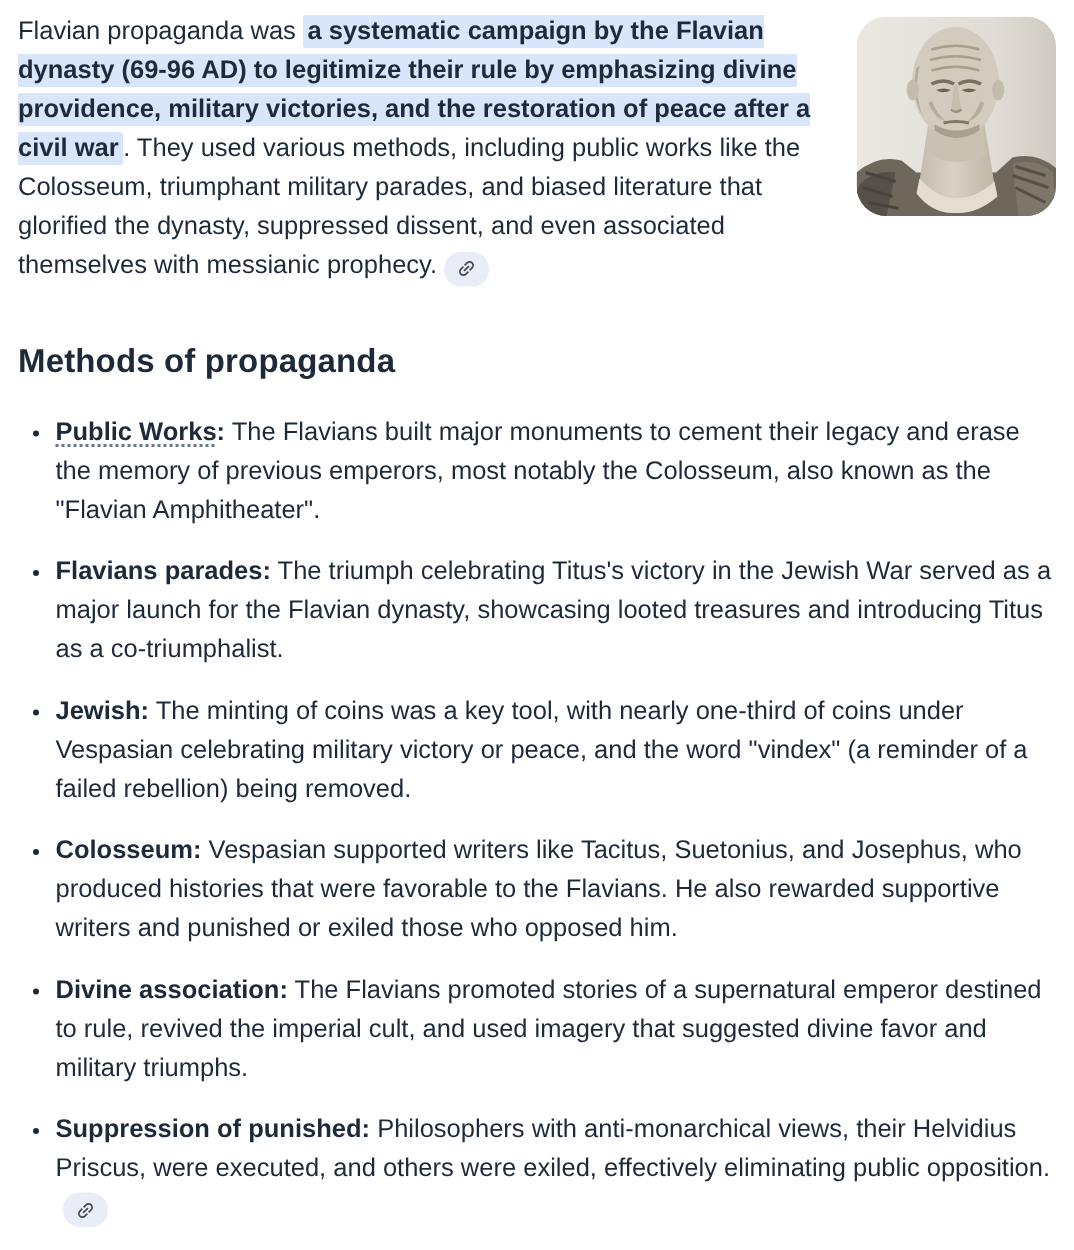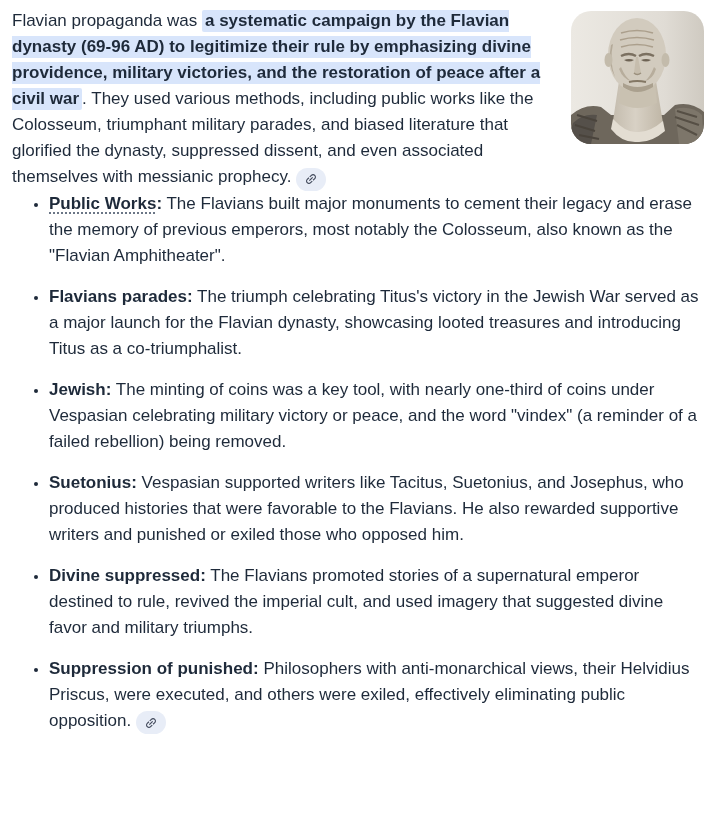--- a/index.html
+++ b/index.html
@@ -44,21 +44,21 @@
     letter-spacing:0.1px;
     margin:36px 0 20px 0;color:#1e2a3a;
   }
 
   
   ul.methods{
     margin:0;padding:0 0 0 25px;list-style:disc outside;
   }
   ul.methods li{
     font-size:17px;line-height:26px;
-    margin:0 0 15px 12px;padding-left:0px;
+    margin:0 0 15px 0;padding-left:0px;
     max-width:668px;
   }
   ul.methods li::marker{color:#1e2a3a;font-size:13px;}
   ul.methods li:last-child{margin-bottom:0;}
   .term{font-weight:700;}
   .dotted{
     text-decoration:underline dotted #6b7686 1.5px;
     text-underline-offset:4px;
     cursor:pointer;
   }
@@ -121,40 +121,41 @@
         <path d="M60 78 Q66 81 73 78" stroke="#a99e8b" stroke-width="1.4" fill="none"></path>
 
         <path d="M50 56 Q54 66 60 70 Q52 68 48 58 Z" fill="#b7ad9c"></path>
         <path d="M83 56 Q79 66 74 70 Q82 68 85 58 Z" fill="#b7ad9c"></path>
 
         <path d="M52 72 Q66 80 82 72 L82 76 Q66 86 52 76 Z" fill="#aaa08e"></path>
       </svg>
     </div>
   </div>
 
+  <h2 class="section">Methods of propaganda</h2>
 
   <ul class="methods">
     <li>
       <span class="term"><span class="dotted">Public Works</span><span>:</span></span>
       <span>The Flavians built major monuments to cement their legacy and erase the memory of previous emperors, most notably the Colosseum, also known as the "Flavian Amphitheater".</span>
     </li>
     <li>
       <span class="term"><span>Flavians parades</span><span>:</span></span>
       <span>The triumph celebrating Titus's victory in the Jewish War served as a major launch for the Flavian dynasty, showcasing looted treasures and introducing Titus as a co-triumphalist.</span>
     </li>
     <li>
       <span class="term"><span>Jewish</span><span>:</span></span>
       <span>The minting of coins was a key tool, with nearly one-third of coins under Vespasian celebrating military victory or peace, and the word "vindex" (a reminder of a failed rebellion) being removed.</span>
     </li>
     <li>
-      <span class="term"><span>Suetonius</span><span>:</span></span>
+      <span class="term"><span>Colosseum</span><span>:</span></span>
       <span>Vespasian supported writers like Tacitus, Suetonius, and Josephus, who produced histories that were favorable to the Flavians. He also rewarded supportive writers and punished or exiled those who opposed him.</span>
     </li>
     <li>
-      <span class="term"><span>Divine suppressed</span><span>:</span></span>
+      <span class="term"><span>Divine association</span><span>:</span></span>
       <span>The Flavians promoted stories of a supernatural emperor destined to rule, revived the imperial cult, and used imagery that suggested divine favor and military triumphs.</span>
     </li>
     <li>
       <span class="term"><span>Suppression of punished</span><span>:</span></span>
       <span>Philosophers with anti-monarchical views, their Helvidius Priscus, were executed, and others were exiled, effectively eliminating public opposition.</span><button class="chip">
           <svg viewBox="0 0 24 24">
             <g transform="rotate(-45 12 12)">
               <path d="M3.9 12c0-1.71 1.39-3.1 3.1-3.1h4V7H7c-2.76 0-5 2.24-5 5s2.24 5 5 5h4v-1.9H7c-1.71 0-3.1-1.39-3.1-3.1zm4.1 1h8v-2H8v2zm9-6h-4v1.9h4c1.71 0 3.1 1.39 3.1 3.1s-1.39 3.1-3.1 3.1h-4V17h4c2.76 0 5-2.24 5-5s-2.24-5-5-5z"></path>
             </g>
           </svg>

